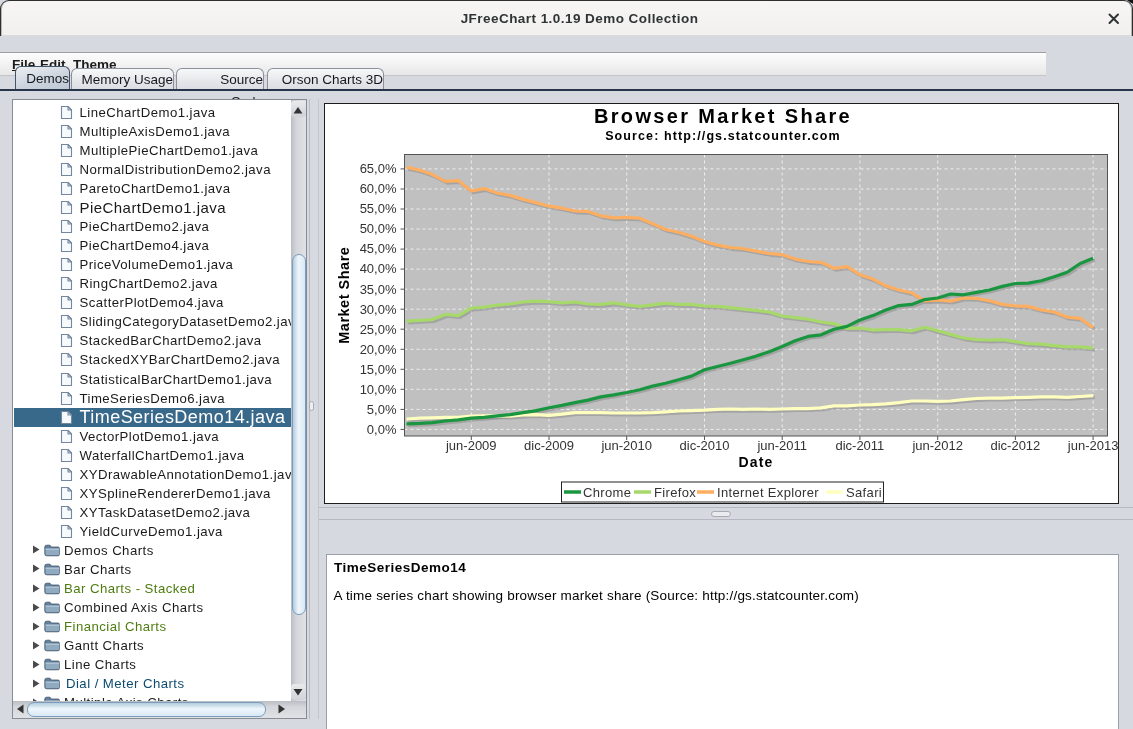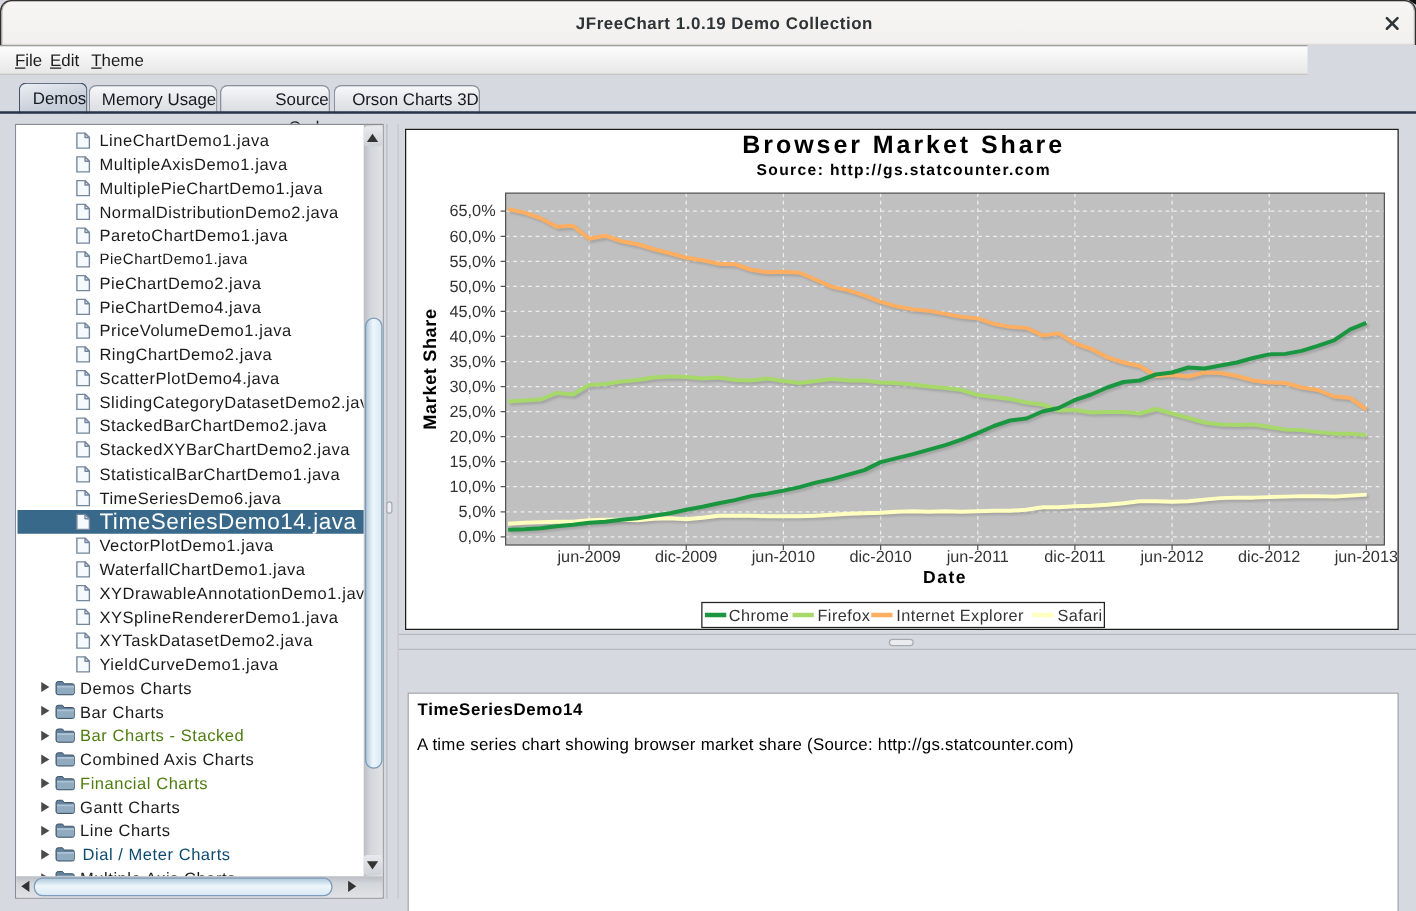--- a/index.html
+++ b/index.html
@@ -5,23 +5,23 @@
 html,body { width:1133px; height:729px; overflow:hidden; }
 body { font-family:"Liberation Sans", sans-serif; background:#d6d9df; }
 #win { position:relative; width:1133px; height:729px; background:#d6d9df; overflow:hidden; }
 #titlebar { position:absolute; left:0; top:0; width:1133px; height:36px;
   background:linear-gradient(#f7f6f5,#f2f0ee);
   border:1px solid #2f2f2f; border-bottom:none; border-radius:9px 9px 0 0;
   box-shadow: inset 1px 0 0 #b9b5b0, inset -1px 0 0 #b9b5b0, inset 0 -1px 0 #dedad5; }
 #title { position:absolute; left:0; top:0; width:100%; height:36px; line-height:36px; text-align:center;
   font-size:13.5px; font-weight:bold; letter-spacing:0.45px; color:#2e3436;padding-left:26px; }
 #close { position:absolute; right:9px; top:9px; width:18px; height:18px; }
-#menubar { position:absolute; left:0; top:36px; width:1046px; height:24px;
+#menubar { position:absolute; left:0; top:52px; width:1046px; height:24px;
   background:linear-gradient(#fdfdfd,#eeeeee 70%,#e7e7e7);
-  border-top:1px solid #9e9e9e; border-bottom:1px solid #c4c4c4; }
+  border-top:1px solid #9e9e9e; border-bottom:1px solid #c4c4c4;font-weight:bold; }
 .menu { position:absolute; top:0; height:23px; line-height:23px; font-size:13.5px; color:#1c1c1c; }
 #tabbar { position:absolute; left:0; top:60px; width:1133px; height:31px; }
 .tab { position:absolute; font-size:13.5px; color:#15191f; text-align:right;
   border:1px solid #8b919c; border-bottom:none; border-radius:6px 6px 0 0;
   background:linear-gradient(#f7f8f9,#e3e5e9 60%,#d9dce1); }
 .tabsel { border:1.5px solid #42536b; border-bottom:none;
   background:linear-gradient(165deg,#eceff3,#ccd3dd 55%,#bcc5d2); }
 #navline { position:absolute; left:0; top:89px; width:1133px; height:2px; background:#27354b; }
 #leftpanel { position:absolute; left:12px; top:99px; width:295px; height:620px;
   border:1px solid #868b94; background:#fff; }
@@ -90,21 +90,21 @@
 <div style="position:absolute;left:66.5px;top:59.9px;height:19px;line-height:19px;font-size:13.2px;letter-spacing:0.45px;color:#1a1a1a;white-space:nowrap">NormalDistributionDemo2.java</div>
 <svg style="position:absolute;left:47px;top:81px" width="13" height="15" viewBox="0 0 13 15">
           <path d="M1.5 1.5 h6.5 l3.5 3.5 v8.5 h-10 z" fill="#f7fafd" stroke="#75879e" stroke-width="1.1"></path>
           <path d="M8 1.5 v3.5 h3.5 z" fill="#dde7f1" stroke="#75879e" stroke-width="1.1" stroke-linejoin="round"></path>
         </svg>
 <div style="position:absolute;left:66.5px;top:79.0px;height:19px;line-height:19px;font-size:13.2px;letter-spacing:0.45px;color:#1a1a1a;white-space:nowrap">ParetoChartDemo1.java</div>
 <svg style="position:absolute;left:47px;top:100px" width="13" height="15" viewBox="0 0 13 15">
           <path d="M1.5 1.5 h6.5 l3.5 3.5 v8.5 h-10 z" fill="#f7fafd" stroke="#75879e" stroke-width="1.1"></path>
           <path d="M8 1.5 v3.5 h3.5 z" fill="#dde7f1" stroke="#75879e" stroke-width="1.1" stroke-linejoin="round"></path>
         </svg>
-<div style="position:absolute;left:66.5px;top:98.1px;height:19px;line-height:19px;font-size:12px;letter-spacing:0.45px;color:#1a1a1a;white-space:nowrap">PieChartDemo1.java</div>
+<div style="position:absolute;left:66.5px;top:98.1px;height:19px;line-height:19px;font-size:15px;letter-spacing:0.45px;color:#1a1a1a;white-space:nowrap">PieChartDemo1.java</div>
 <svg style="position:absolute;left:47px;top:119px" width="13" height="15" viewBox="0 0 13 15">
           <path d="M1.5 1.5 h6.5 l3.5 3.5 v8.5 h-10 z" fill="#f7fafd" stroke="#75879e" stroke-width="1.1"></path>
           <path d="M8 1.5 v3.5 h3.5 z" fill="#dde7f1" stroke="#75879e" stroke-width="1.1" stroke-linejoin="round"></path>
         </svg>
 <div style="position:absolute;left:66.5px;top:117.1px;height:19px;line-height:19px;font-size:13.2px;letter-spacing:0.45px;color:#1a1a1a;white-space:nowrap">PieChartDemo2.java</div>
 <svg style="position:absolute;left:47px;top:138px" width="13" height="15" viewBox="0 0 13 15">
           <path d="M1.5 1.5 h6.5 l3.5 3.5 v8.5 h-10 z" fill="#f7fafd" stroke="#75879e" stroke-width="1.1"></path>
           <path d="M8 1.5 v3.5 h3.5 z" fill="#dde7f1" stroke="#75879e" stroke-width="1.1" stroke-linejoin="round"></path>
         </svg>
 <div style="position:absolute;left:66.5px;top:136.1px;height:19px;line-height:19px;font-size:13.2px;letter-spacing:0.45px;color:#1a1a1a;white-space:nowrap">PieChartDemo4.java</div>

